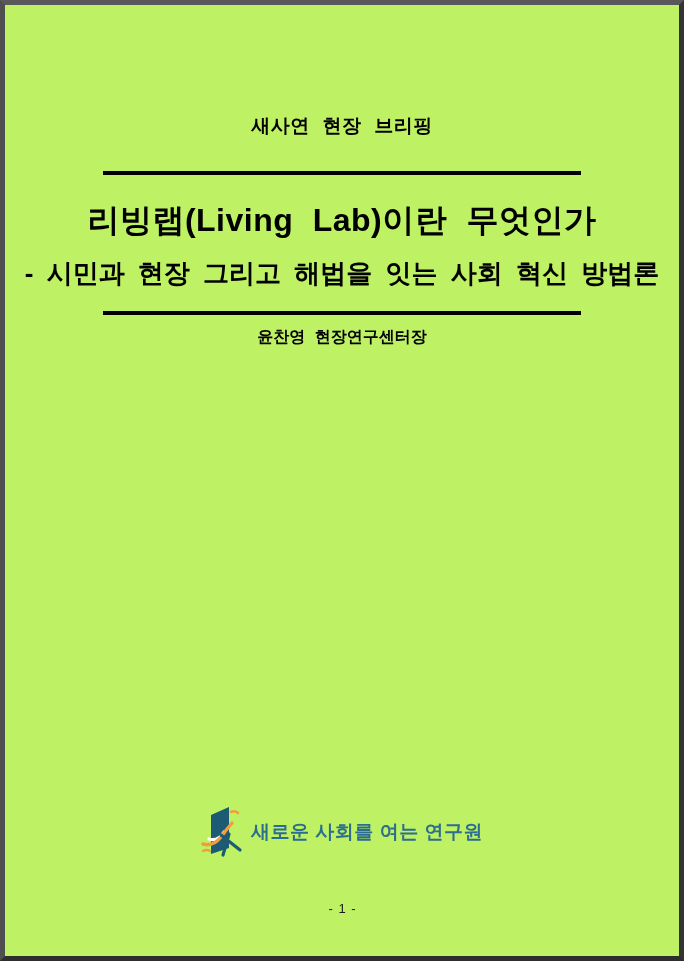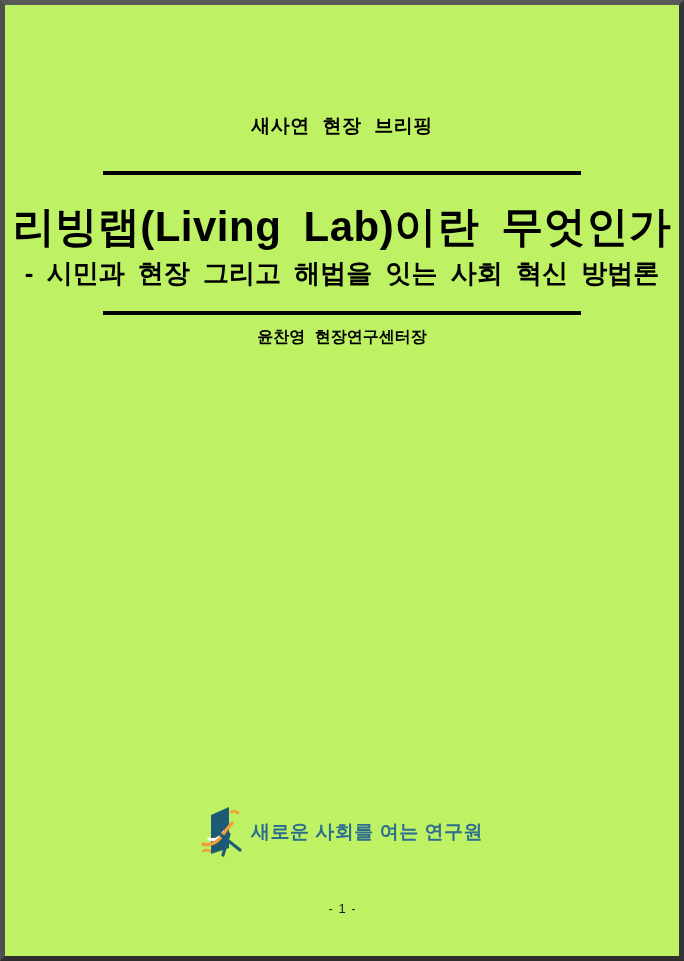--- a/index.html
+++ b/index.html
@@ -28,21 +28,21 @@
     position: absolute;
     left: 98px;
     width: 478px;
     height: 4px;
     background: #000000;
   }
   .rule-top { top: 166px; }
   .rule-bottom { top: 306px; }
   .doc-title {
     top: 194px;
-    font-size: 42px;
+    font-size: 32px;
     font-weight: bold;
     word-spacing: 10px;
     letter-spacing: 0.5px;
   }
   .doc-subtitle {
     top: 251px;
     font-size: 26px;
     font-weight: bold;
     word-spacing: 6px;
   }

